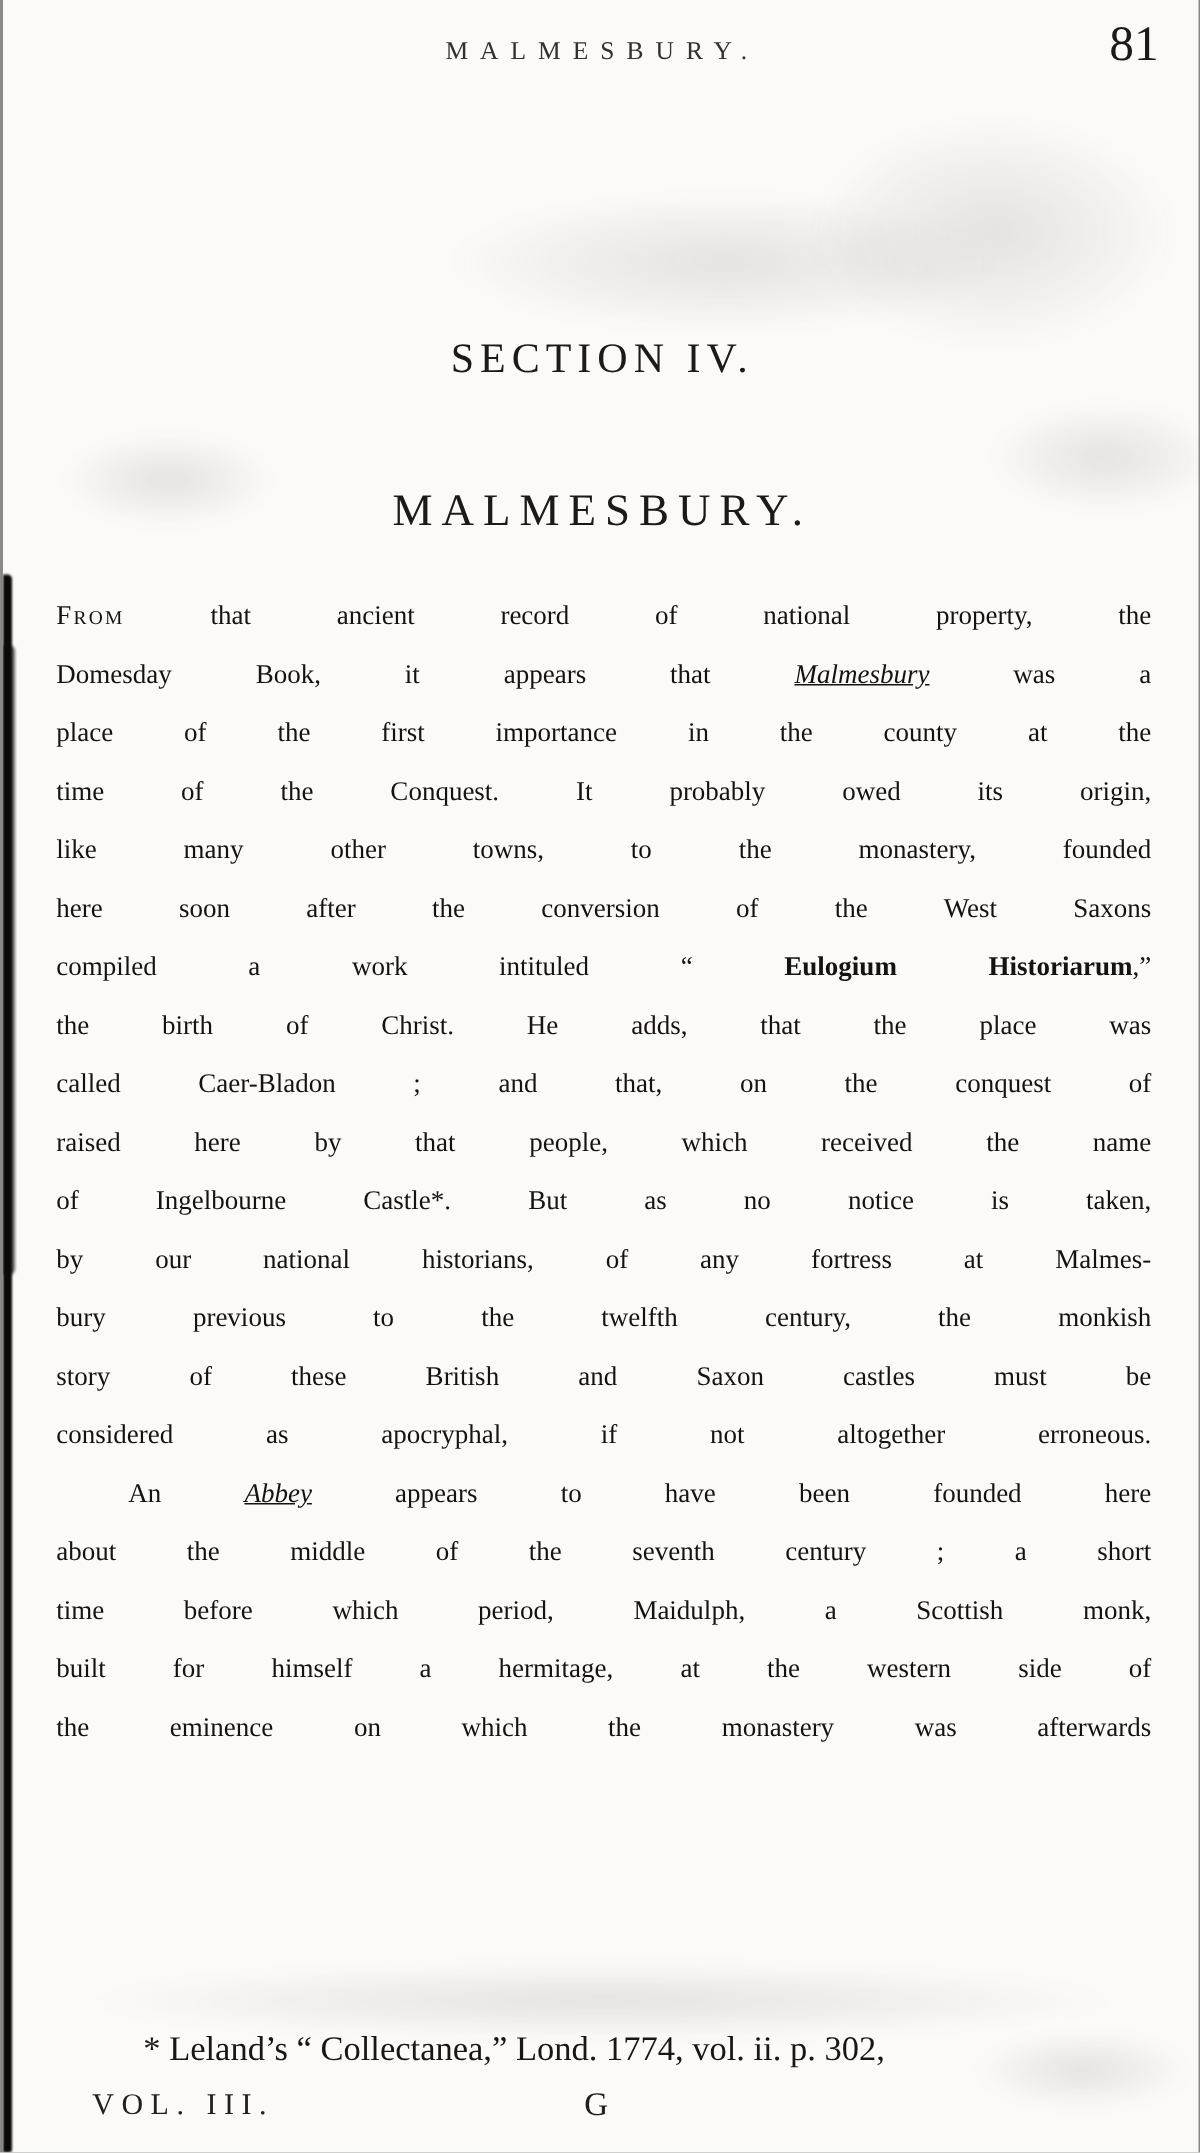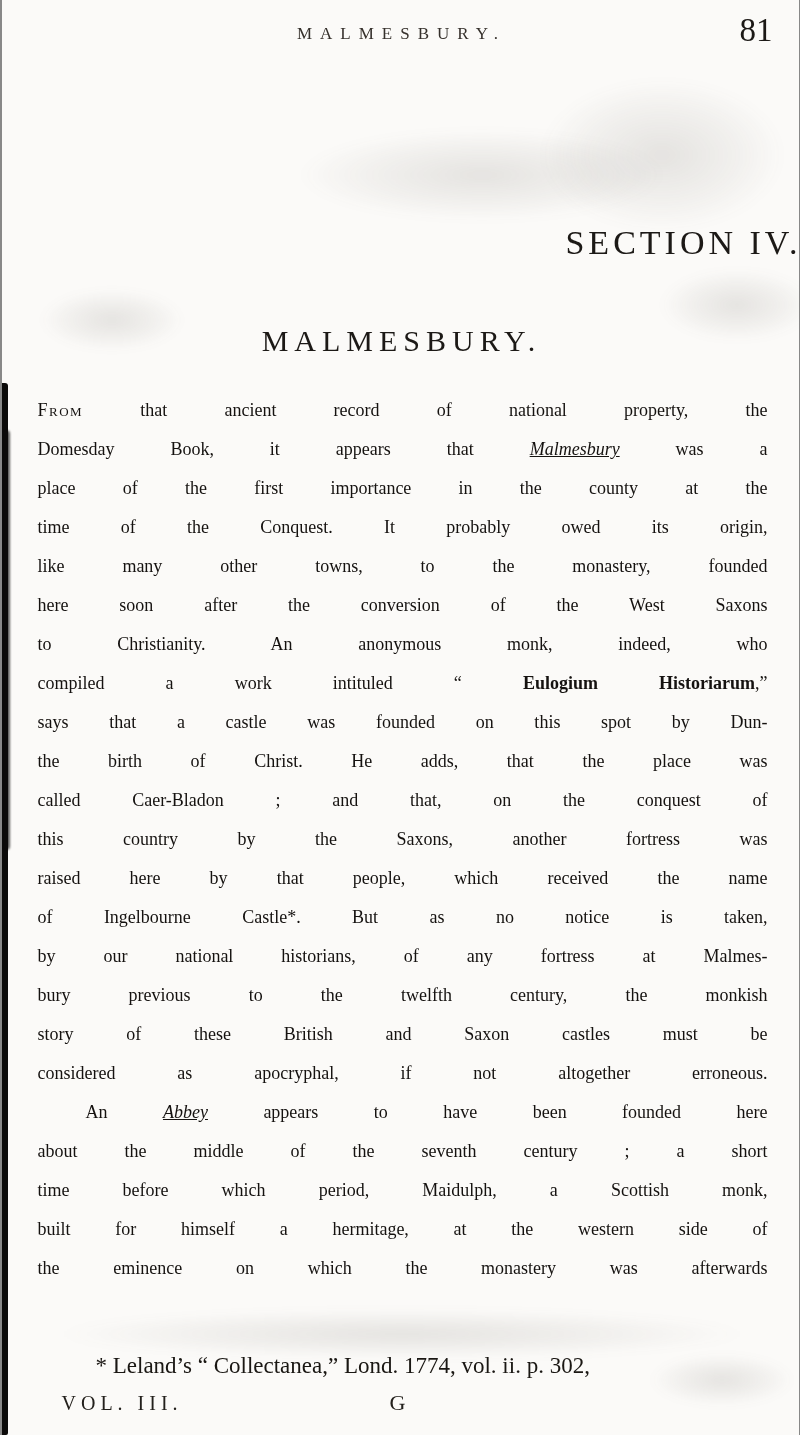--- a/index.html
+++ b/index.html
@@ -66,22 +66,22 @@
     font-size:33px;
     color:#1c1916;
     text-align:center;
   }
   
   .section-heading{
     position:absolute;
     top:224px;
     left:0;
     width:800px;
-    text-align:right;
-    font-size:34px;
+    text-align:center;
+    font-size:28px;
     letter-spacing:4px;
     color:#1c1916;
   }
   .chapter-heading{
     position:absolute;
     top:324px;
     left:0;
     width:800px;
     text-align:center;
     font-size:30px;
@@ -157,26 +157,23 @@
   <div class="section-heading">SECTION IV.</div>
   <div class="chapter-heading">MALMESBURY.</div>
 
   <div class="body-text">
       <div class="bodyline"><span class="seg-sc">From</span><span> that ancient record of national property, the</span></div>
       <div class="bodyline"><span>Domesday Book, it appears that </span><span class="seg-i">Malmesbury</span><span> was a</span></div>
       <div class="bodyline"><span>place of the first importance in the county at the</span></div>
       <div class="bodyline"><span>time of the Conquest.  It probably owed its origin,</span></div>
       <div class="bodyline"><span>like many other towns, to the monastery, founded</span></div>
       <div class="bodyline"><span>here soon after the conversion of the West Saxons</span></div>
-      <div class="bodyline"><span>to Christianity.  An anonymous monk, indeed, who</span></div>
       <div class="bodyline"><span>compiled a work intituled “ </span><span class="seg-b">Eulogium Historiarum</span><span>,”</span></div>
-      <div class="bodyline"><span>says that a castle was founded on this spot by Dun-</span></div>
       <div class="bodyline"><span>the birth of Christ.  He adds, that the place was</span></div>
       <div class="bodyline"><span>called Caer-Bladon ; and that, on the conquest of</span></div>
-      <div class="bodyline"><span>this country by the Saxons, another fortress was</span></div>
       <div class="bodyline"><span>raised here by that people, which received the name</span></div>
       <div class="bodyline"><span>of Ingelbourne Castle*.  But as no notice is taken,</span></div>
       <div class="bodyline"><span>by our national historians, of any fortress at Malmes-</span></div>
       <div class="bodyline"><span>bury previous to the twelfth century, the monkish</span></div>
       <div class="bodyline"><span>story of these British and Saxon castles must be</span></div>
       <div class="bodyline"><span>considered as apocryphal, if not altogether erroneous.</span></div>
       <div class="bodyline indent"><span>An </span><span class="seg-i">Abbey</span><span> appears to have been founded here</span></div>
       <div class="bodyline"><span>about the middle of the seventh century ; a short</span></div>
       <div class="bodyline"><span>time before which period, Maidulph, a Scottish monk,</span></div>
       <div class="bodyline"><span>built for himself a hermitage, at the western side of</span></div>

